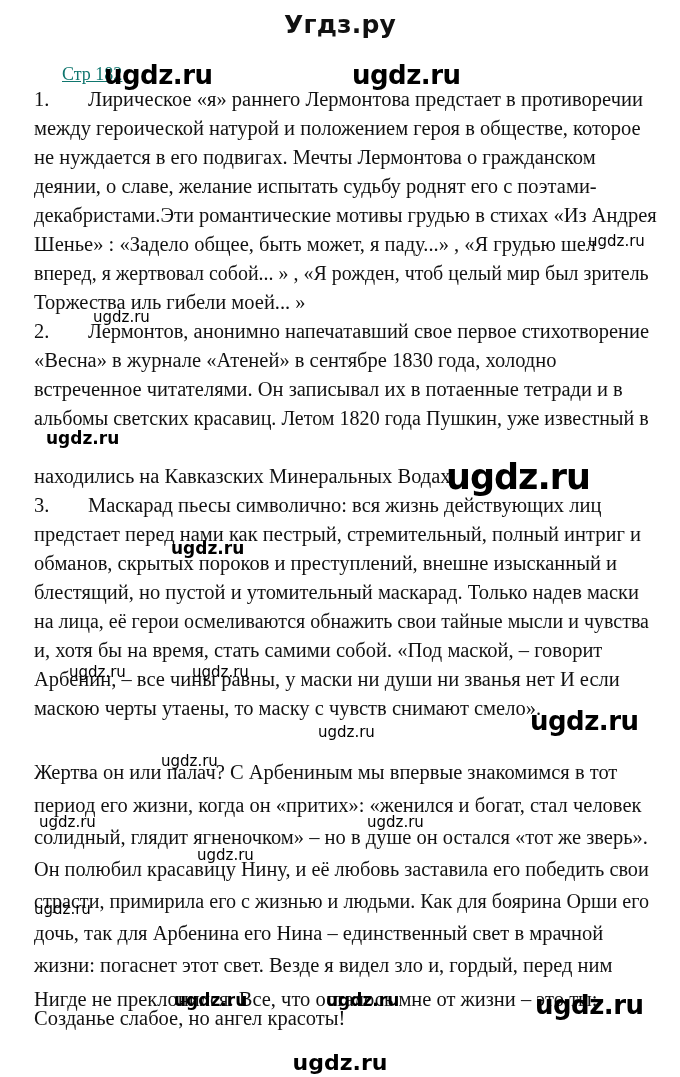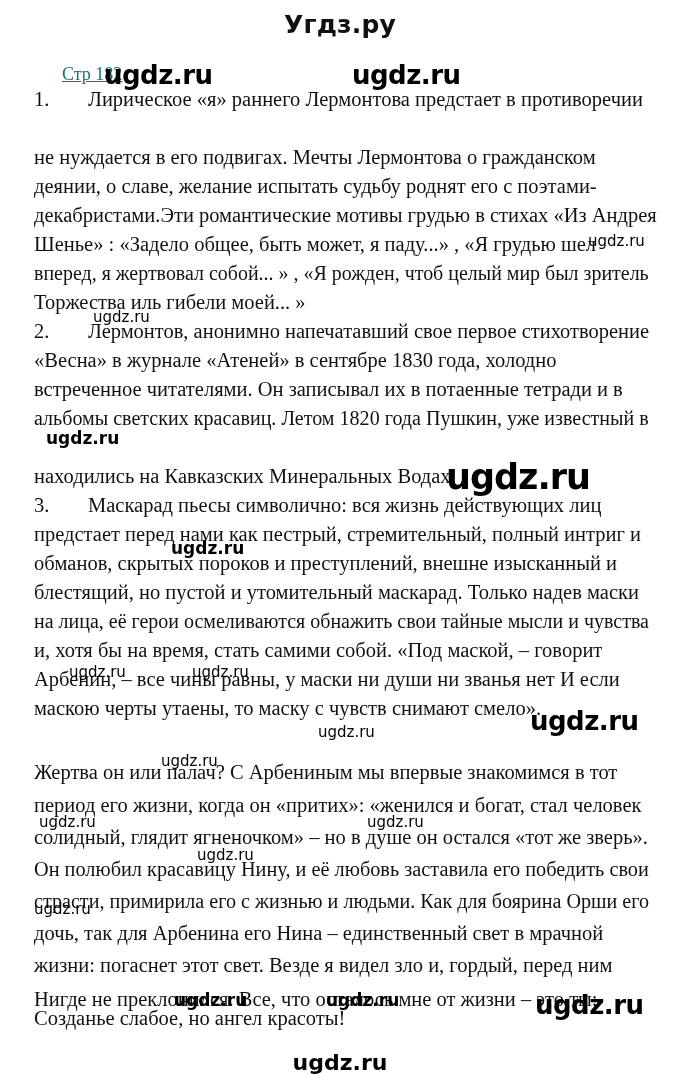--- a/index.html
+++ b/index.html
@@ -32,20 +32,21 @@
   </style>
 </head>
 <body>
 
 <div class="page">
 
   <div class="site-title">Угдз.ру</div>
   <div class="heading">Стр 182</div>
 
   <div class="line" style="top:88px"><span class="num">1.</span><span>Лирическое «я» раннего Лермонтова предстает в противоречии</span></div>
+  <div class="line" style="top:117px">между героической натурой и положением героя в обществе, которое</div>
   <div class="line" style="top:146px">не нуждается в его подвигах. Мечты Лермонтова о гражданском</div>
   <div class="line" style="top:175px">деянии, о славе, желание испытать судьбу роднят его с поэтами-</div>
   <div class="line" style="top:204px">декабристами.Эти романтические мотивы грудью в стихах «Из Андрея</div>
   <div class="line" style="top:233px">Шенье» : «Задело общее, быть может, я паду...» , «Я грудью шел</div>
   <div class="line" style="top: 262px; transform: scaleX(0.973101);">вперед, я жертвовал собой... » , «Я рожден, чтоб целый мир был зритель</div>
   <div class="line" style="top:291px">Торжества иль гибели моей... »</div>
 
   <div class="line" style="top: 320px; transform: scaleX(0.998377);"><span class="num">2.</span><span>Лермонтов, анонимно напечатавший свое первое стихотворение</span></div>
   <div class="line" style="top:349px">«Весна» в журнале «Атеней» в сентябре 1830 года, холодно</div>
   <div class="line" style="top:378px">встреченное читателями. Он записывал их в потаенные тетради и в</div>

